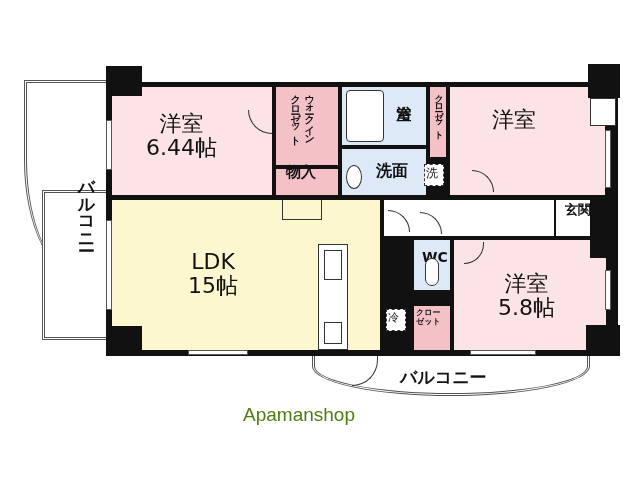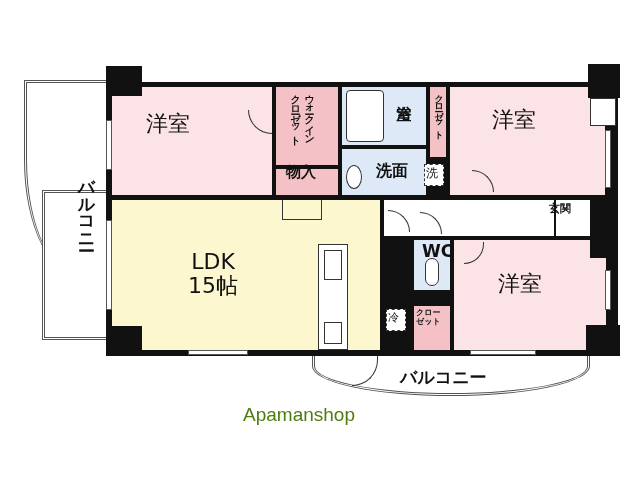--- a/index.html
+++ b/index.html
@@ -30,20 +30,21 @@
 <div class="vtext" style="left:76px;top:168px;font-size:17px;">バルコニー</div>
 
 <div class="balc" style="left:312px;top:352px;width:278px;height:44px;border-radius:0 0 140px 140px / 0 0 30px 30px;border-top:none;"></div>
 <div class="label" style="left:400px;top:368px;font-size:17px;">バルコニー</div>
 
 <div class="wall" style="left:106px;top:82px;width:512px;height:274px;"></div>
 
 <div class="room pink" style="left:112px;top:87px;width:160px;height:108px;"></div>
 <div class="label big" style="left:146px;top:112px;">
   <div>洋室</div>
+  <div>6.44帖</div>
 </div>
 
 <div class="room dpink" style="left:276px;top:87px;width:62px;height:78px;"></div>
 <div class="vtext" style="left:302px;top:88px;font-size:10px;">ウォークイン</div>
 <div class="vtext" style="left:288px;top:88px;font-size:10px;">クローゼット</div>
 
 <div class="room dpink" style="left:276px;top:169px;width:62px;height:26px;"></div>
 <div class="label" style="left:286px;top:164px;font-size:15px;">物入</div>
 
 <div class="room blue" style="left:342px;top:87px;width:84px;height:58px;"></div>
@@ -71,38 +72,39 @@
 </div>
 <div class="abs white" style="left:318px;top:244px;width:30px;height:106px;border:1px solid #333;"></div>
 <div class="abs white" style="left:324px;top:250px;width:18px;height:30px;border:1px solid #333;"></div>
 <div class="abs white" style="left:324px;top:322px;width:18px;height:22px;border:1px solid #333;"></div>
 <div class="abs" style="left:386px;top:309px;width:20px;height:22px;border:1px dashed #333;background:#fff;"></div>
 <div class="label" style="left:388px;top:312px;font-size:11px;font-weight:normal;">冷</div>
 
 <div class="room white" style="left:384px;top:200px;width:170px;height:36px;"></div>
 
 <div class="room white" style="left:556px;top:200px;width:34px;height:36px;"></div>
-<div class="label" style="left:549px;top:203px;font-size:11px;">玄関</div>
+<div class="label" style="left:565px;top:203px;font-size:13px;">玄関</div>
 <div class="room dpink" style="left:556px;top:240px;width:34px;height:14px;"></div>
 <div class="label" style="left:558px;top:241px;font-size:8px;">下駄箱</div>
 
 <div class="room blue" style="left:414px;top:240px;width:36px;height:50px;"></div>
-<div class="label" style="left:422px;top:242px;font-size:17px;">WC</div>
+<div class="label" style="left:422px;top:250px;font-size:14px;">WC</div>
 <div class="abs white" style="left:425px;top:258px;width:14px;height:28px;border:1px solid #333;border-radius:7px;"></div>
 
 <div class="room dpink" style="left:414px;top:306px;width:36px;height:44px;"></div>
 <div class="label" style="left:416px;top:309px;font-size:8px;">
   <div>クロー</div>
   <div>ゼット</div>
 </div>
 
 <div class="room pink" style="left:454px;top:240px;width:136px;height:110px;"></div>
 <div class="room pink" style="left:454px;top:258px;width:152px;height:92px;"></div>
 <div class="label big" style="left:498px;top:272px;">
   <div>洋室</div>
+  <div>5.8帖</div>
 </div>
 
 <div class="col" style="left:106px;top:66px;width:36px;height:30px;"></div>
 <div class="col" style="left:106px;top:326px;width:36px;height:30px;"></div>
 <div class="col" style="left:588px;top:64px;width:32px;height:34px;"></div>
 <div class="abs white" style="left:590px;top:98px;width:26px;height:28px;border:1px solid #333;"></div>
 <div class="col" style="left:586px;top:325px;width:34px;height:31px;"></div>
 <div class="col" style="left:384px;top:335px;width:28px;height:21px;"></div>
 
 <div class="win" style="left:106px;top:120px;width:6px;height:50px;"></div>

